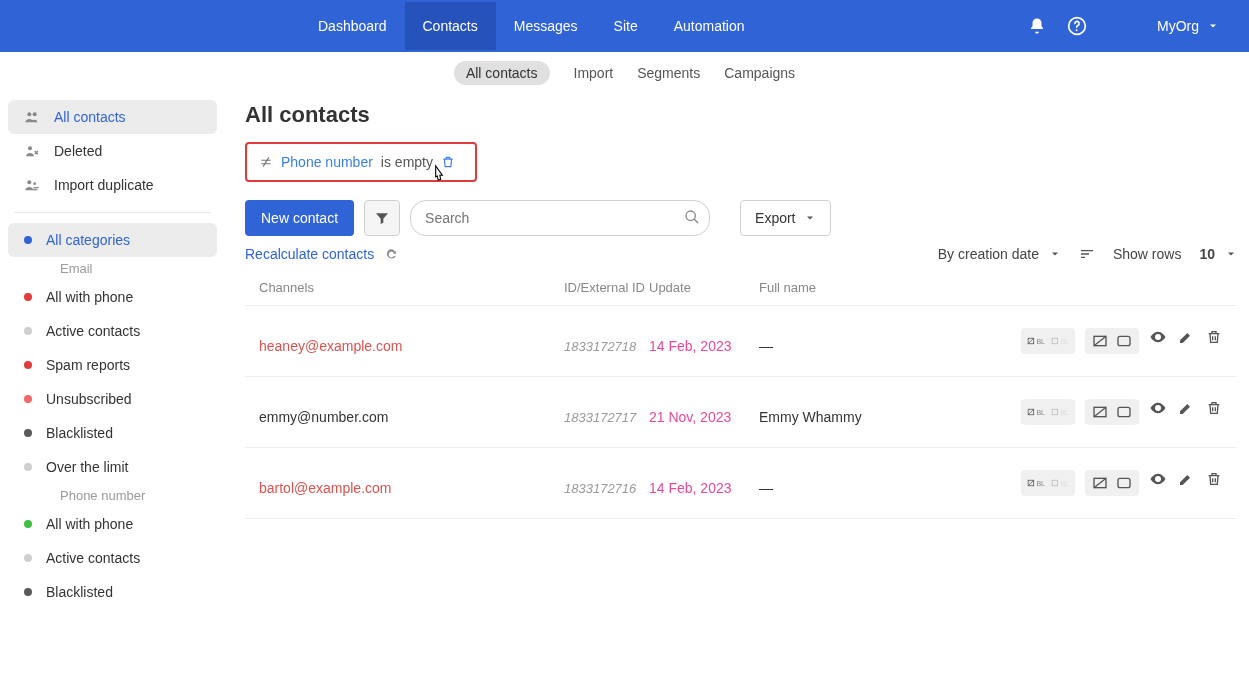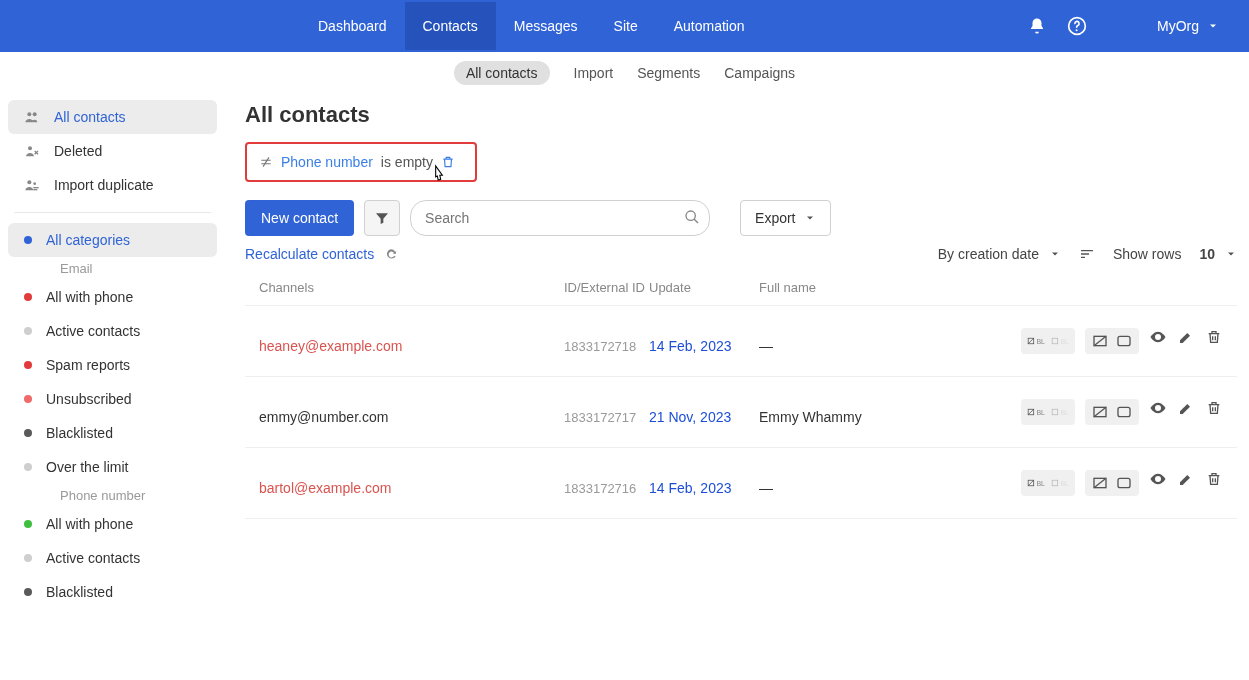--- a/index.html
+++ b/index.html
@@ -41,22 +41,22 @@
 .sortbox{display:flex;align-items:center;gap:10px;cursor:pointer}
 .th-row{display:flex;padding:10px 14px;color:#888;font-size:13px;border-bottom:1px solid #eee}
 .col-ch{width:305px}
 .col-id{width:85px}
 .col-up{width:110px}
 .col-fn{width:230px}
 .col-ac{flex:1;display:flex;justify-content:flex-end;gap:10px}
 .row{display:flex;align-items:flex-end;padding:22px 14px;border-bottom:1px solid #eee}
 .row .col-ch{color:#333}
 .row .col-ch.warn{color:#d9534f}
-.row .col-id{color:#9a9a9a;font-size:13px}
-.row .col-up{color:#1d4ed8}
+.row .col-id{color:#9a9a9a;font-style:italic;font-size:13px}
+.row .col-up{color:#ec4899}
 .row .col-fn{color:#333}
 .act-group{background:#f0f0f0;border-radius:4px;display:flex;align-items:center;padding:4px 6px;gap:6px}
 .aicon{width:18px;height:18px;color:#555;cursor:pointer;display:flex;align-items:center;justify-content:center}
 svg{display:block}
 </style>
 </head>
 <body>
 
 <div class="topnav">
   <div class="spacer"></div>

